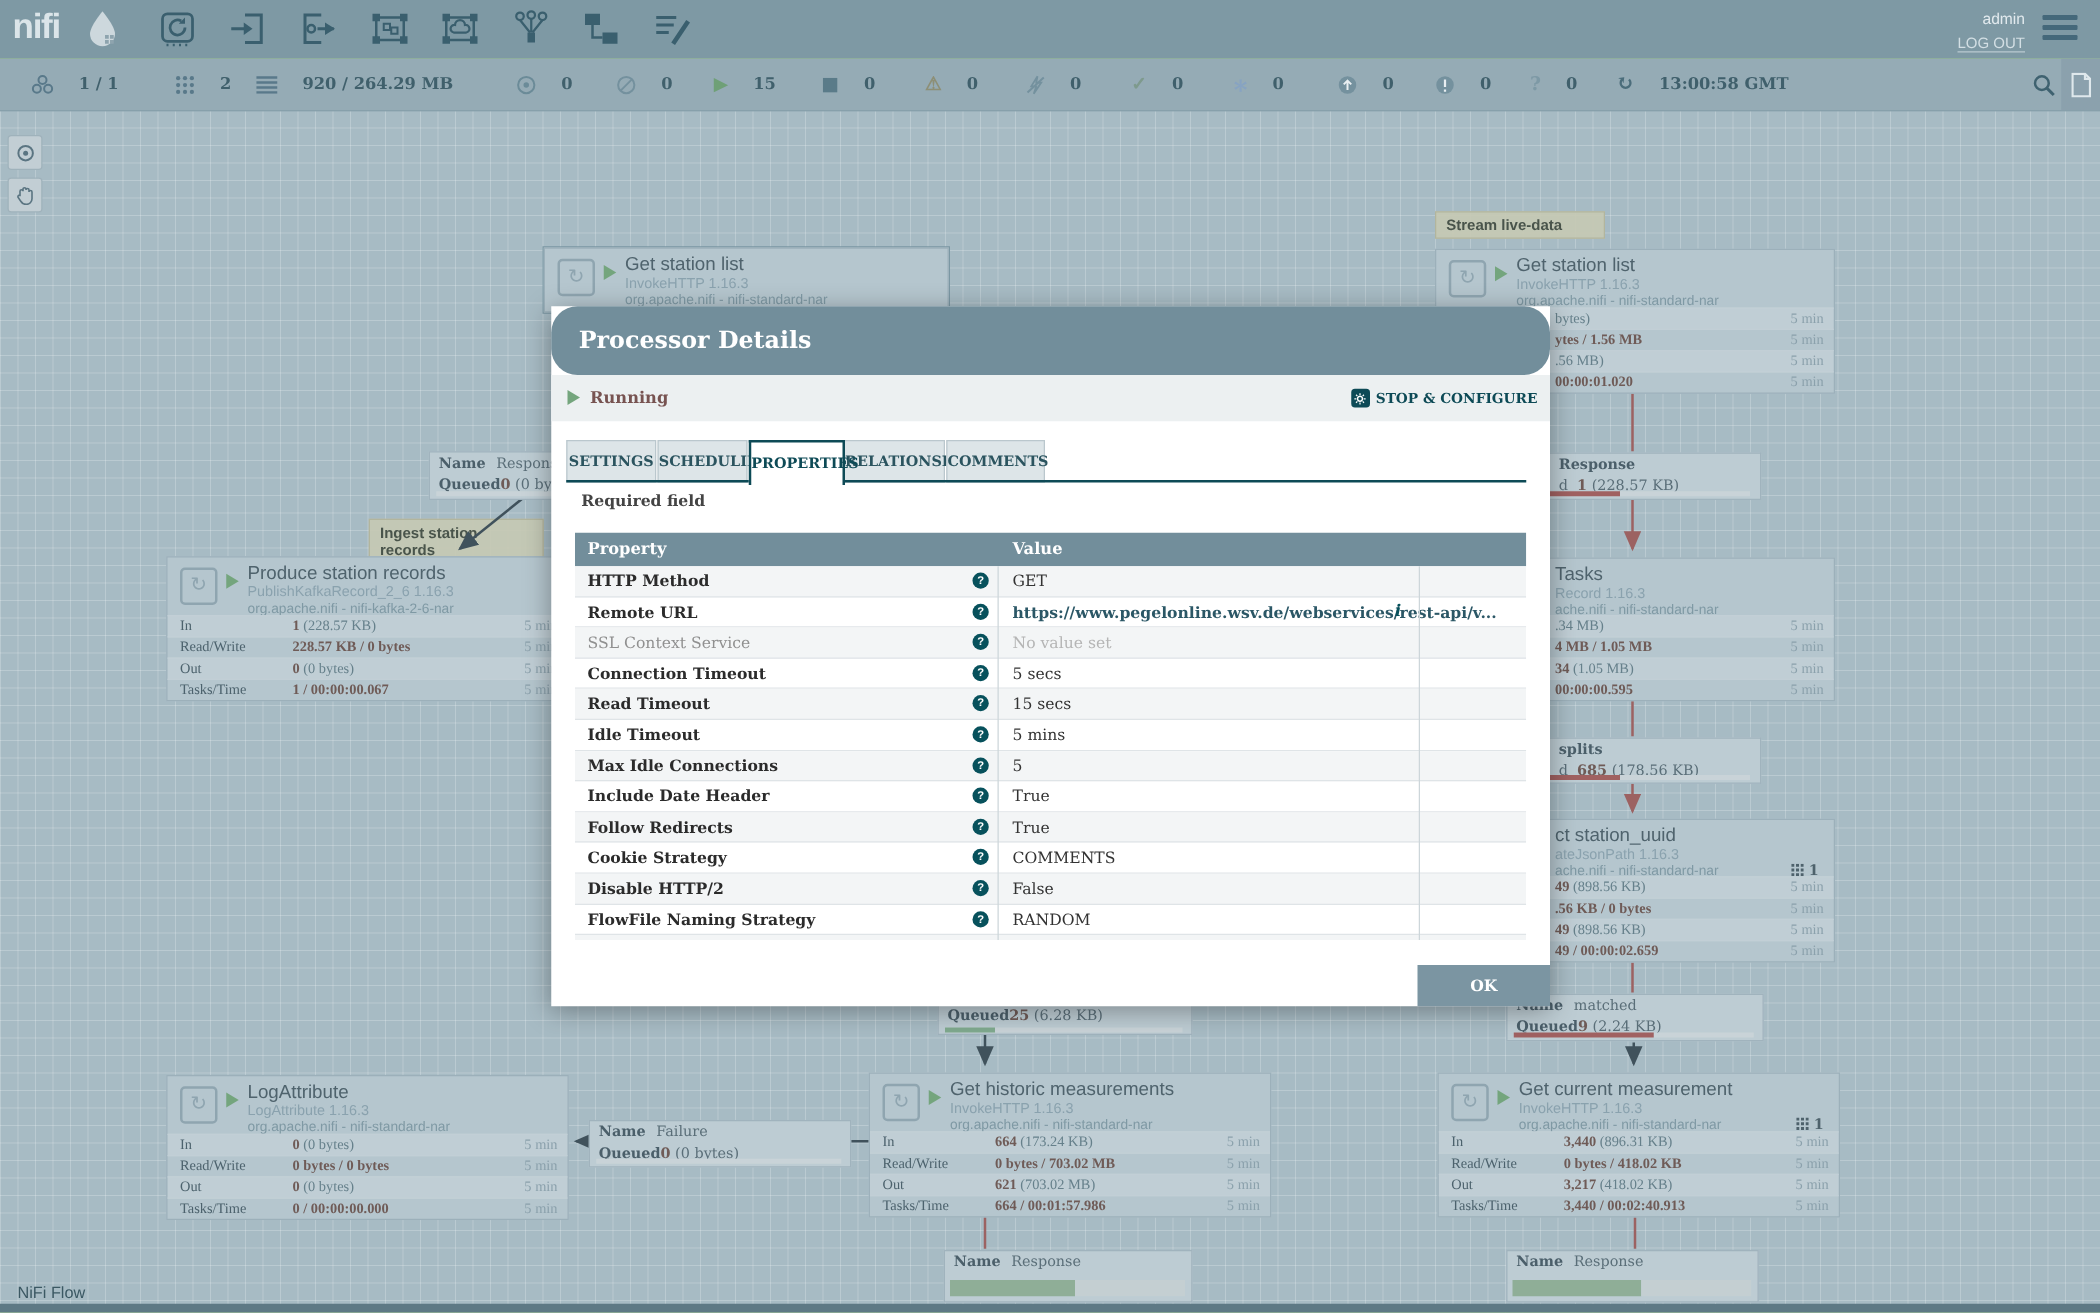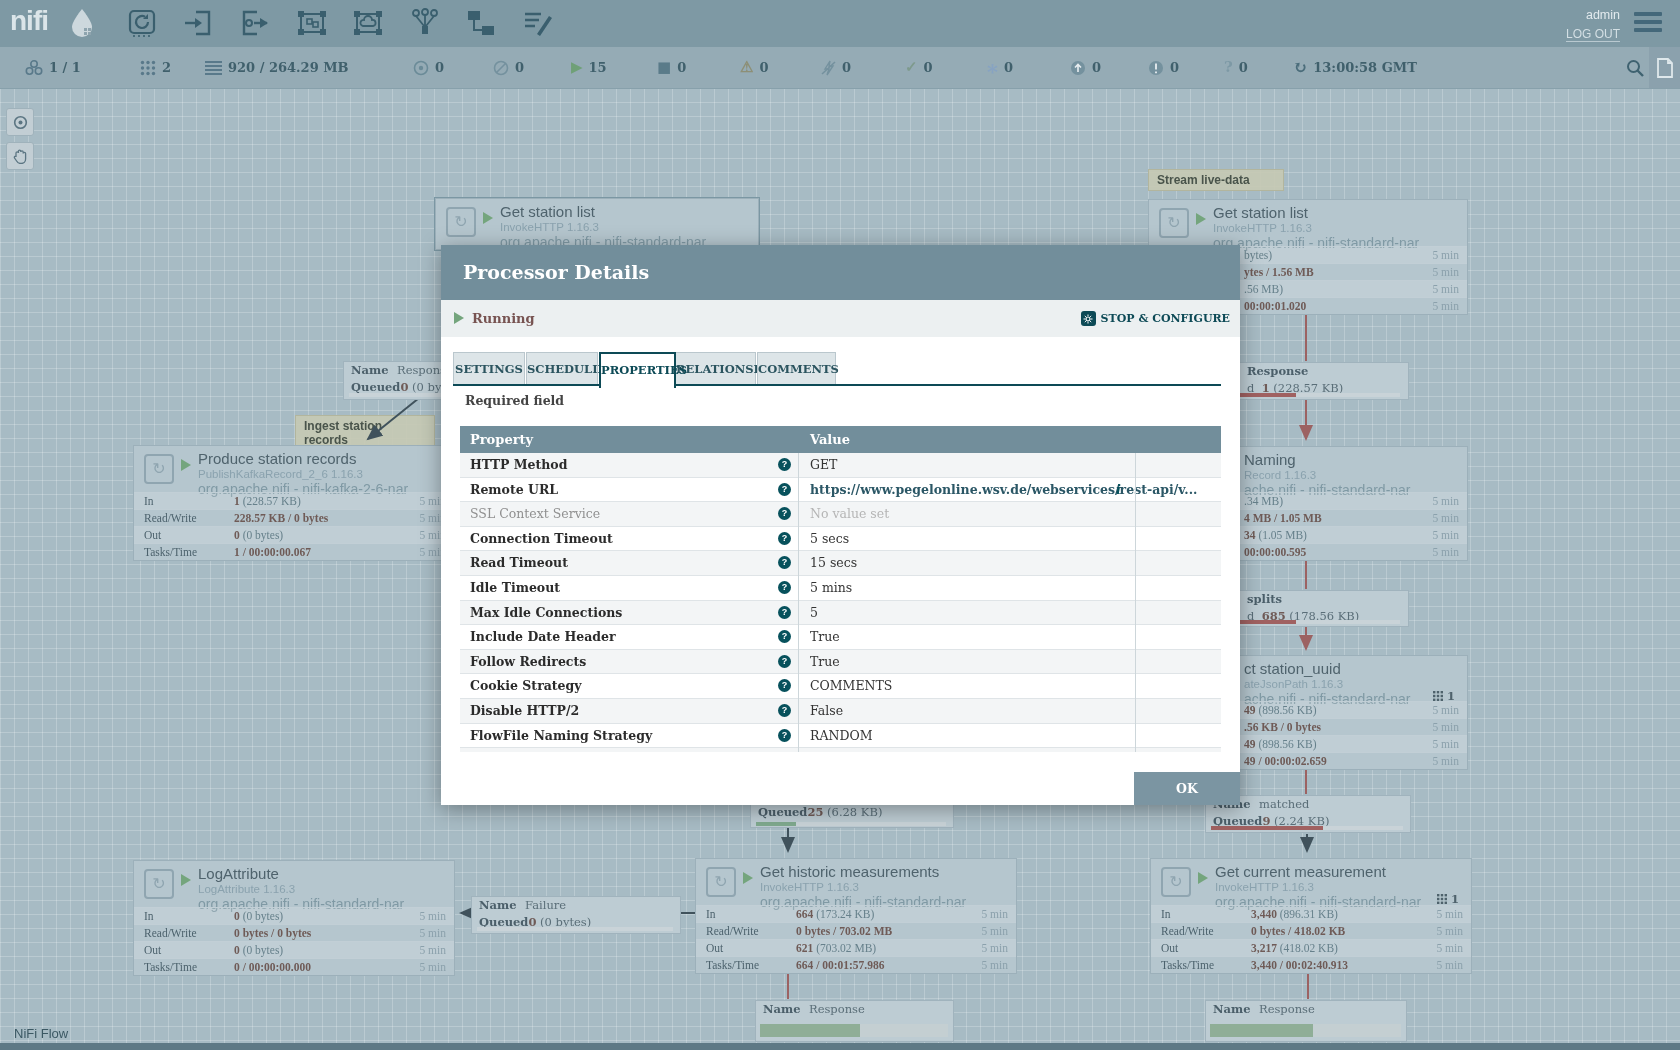--- a/index.html
+++ b/index.html
@@ -12,21 +12,21 @@
   #logo{position:absolute;left:10px;top:5px;font-weight:bold;font-size:28px;letter-spacing:-1px;color:#dbe5e9;}
   .tbico{position:absolute;top:8px;width:30px;height:30px;color:#3a5f6e;cursor:pointer;}
   #usr{position:absolute;right:60px;top:8px;text-align:right;font-size:12.5px;color:#e2eaee;}
   #usr .lo{display:inline-block;margin-top:5px;color:#d3dfe4;border-bottom:1px solid #b9c9d0;font-size:12px;cursor:pointer;}
   #burger{position:absolute;right:18px;top:12px;width:28px;cursor:pointer;}
   #burger div{height:4px;background:#44687a;border-radius:1px;margin-bottom:4px;}
 
   
   #sbar{position:absolute;left:0;top:47px;width:1680px;height:41px;background:#95abb5;
         border-bottom:1px solid #87a0ab;z-index:6;}
-  .sbi{position:absolute;top:0;height:41px;display:flex;align-items:center;gap:6px;
+  .sbi{position:absolute;top:0;height:41px;display:flex;align-items:center;gap:20px;
        font-family:"DejaVu Serif",serif;font-weight:bold;font-size:13px;color:#40606c;}
   .sbi svg{display:block;}
   .gly{font-size:15px;line-height:1;}
   #srch{position:absolute;right:36px;top:12px;width:18px;height:18px;cursor:pointer;}
   #docbtn{position:absolute;right:0;top:0;width:31px;height:41px;background:#8ba1ad;cursor:pointer;
           display:flex;align-items:center;justify-content:center;}
 
   
   #cnv{position:absolute;left:0;top:88px;width:1680px;height:962px;background:#a7bbc4;z-index:0;
        background-image:linear-gradient(rgba(255,255,255,.22) 1px,transparent 1px),
@@ -38,21 +38,21 @@
           color:#49544b;font-weight:bold;font-size:12px;padding:3px 8px;cursor:pointer;}
 
   .proc{position:absolute;z-index:3;background:#b5c6ce;border:1px solid #9cb0ba;cursor:pointer;}
   .proc.sel{box-shadow:0 0 0 1px #7b97a3;}
   .picon{position:absolute;left:10px;top:8px;width:26px;height:26px;border:2px solid #8fa5b0;border-radius:4px;
          color:#8fa5b0;font-size:16px;text-align:center;line-height:25px;}
   .pplay{position:absolute;left:47px;top:13px;width:0;height:0;border-left:10px solid #74a57d;
          border-top:6px solid transparent;border-bottom:6px solid transparent;}
   .t1{position:absolute;left:64px;top:4px;font-size:15px;color:#4f636d;white-space:nowrap;}
   .t2{position:absolute;left:64px;top:22px;font-size:11.5px;color:#8aa2ae;white-space:nowrap;}
-  .t3{position:absolute;left:64px;top:35px;font-size:14px;color:#7f99a4;white-space:nowrap;}
+  .t3{position:absolute;left:64px;top:35px;font-size:11px;color:#7f99a4;white-space:nowrap;}
   .badge{position:absolute;right:12px;top:33px;font-family:"DejaVu Serif",serif;font-weight:bold;
          font-size:11.5px;color:#4e626c;display:flex;align-items:center;gap:4px;}
   .frow{position:absolute;left:0;right:0;height:17px;border-top:1px solid #c2cfd6;
         font-family:Liberation Serif, serif;font-size:11.5px;line-height:16px;white-space:nowrap;}
   .frow.lt{background:rgba(255,255,255,.15);}
   .sl{position:absolute;left:10px;color:#4c626d;}
   .sv{position:absolute;left:100px;color:#66808b;}
   .sv b{color:#6f5b57;}
   .fv{position:absolute;color:#66808b;}
   .fv b{color:#6f5b57;}
@@ -70,21 +70,21 @@
   .bigt{position:absolute;background:#c4cfd2;}
 
   .cbtn{position:absolute;z-index:5;width:26px;height:26px;background:#c2ced4;border:1px solid #9fb2bb;
         border-radius:3px;display:flex;align-items:center;justify-content:center;cursor:pointer;}
   #crumb{position:absolute;z-index:5;left:14px;top:1026px;font-size:13px;color:#3b5863;}
   #bstrip{position:absolute;z-index:5;left:0;top:1043px;width:1680px;height:7px;background:#5e7985;}
 
   
   #dlg{position:absolute;z-index:10;left:441px;top:245px;width:799px;height:560px;background:#fff;
        box-shadow:0 4px 20px rgba(0,0,0,.35);}
-  #dlgh{position:absolute;left:0;top:0;width:799px;height:55px;background:#728e9b;}
+  #dlgh{position:absolute;left:0;top:0;width:799px;height:55px;background:#728e9b;border-radius:21px;}
   #dlgt{position:absolute;left:22px;top:0;line-height:55px;color:#fff;font-weight:bold;font-size:19px;}
   #strip{position:absolute;left:0;top:55px;width:799px;height:37px;background:#ecf0f1;}
   #runp{position:absolute;left:13px;top:12px;width:0;height:0;border-left:10px solid #74a57d;
         border-top:6px solid transparent;border-bottom:6px solid transparent;}
   #runt{position:absolute;left:31px;top:0;line-height:37px;font-weight:bold;font-size:13px;color:#775351;}
   #stopc{position:absolute;right:10px;top:0;height:37px;display:flex;align-items:center;gap:5px;cursor:pointer;
          font-weight:bold;font-size:11px;color:#0d4a56;}
   #stopc .gear{width:15px;height:15px;background:#0d4a56;border-radius:3px;display:flex;align-items:center;justify-content:center;}
   .tab{position:absolute;top:107px;height:32px;background:#dde5e8;border:1px solid #bac7cd;z-index:1;
        text-align:center;line-height:32px;font-weight:bold;font-size:11.5px;color:#2b545f;cursor:pointer;}
@@ -482,21 +482,21 @@
         <span class="sw">5 min</span>
       </div>
     <div class="frow" style="top:97px">
         <span class="sl">Tasks/Time</span>
         <span class="sv"><b>3,440 / 00:02:40.913</b><span></span></span>
         <span class="sw">5 min</span>
       </div>
   </div>
 
   <div class="proc" style="left:1148px;top:446px;width:318px;height:113px">
-    <span class="t1" style="left:95px">Naming</span>
+    <span class="t1" style="left:95px">Tasks</span>
     <span class="t2" style="left:95px">Record 1.16.3</span>
     <span class="t3" style="left:95px">ache.nifi - nifi-standard-nar</span>
     <div class="frow lt" style="top:45px">
         <span class="fv" style="left:95px"><span>.34 MB)</span></span>
         <span class="sw">5 min</span>
       </div>
     <div class="frow" style="top:62px">
         <span class="fv" style="left:95px"><b>4 MB / 1.05 MB</b></span>
         <span class="sw">5 min</span>
       </div>

